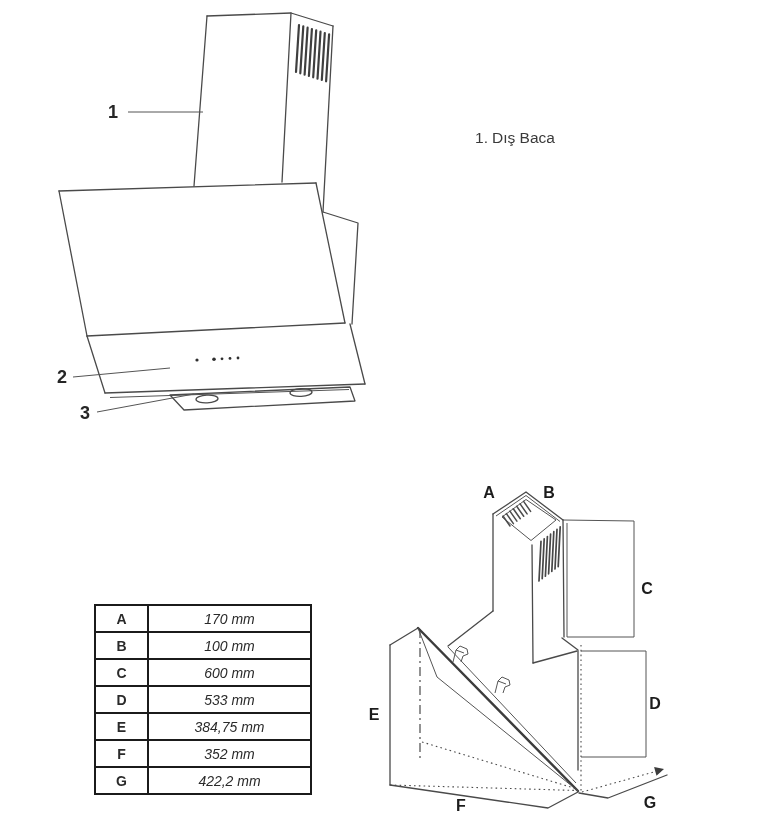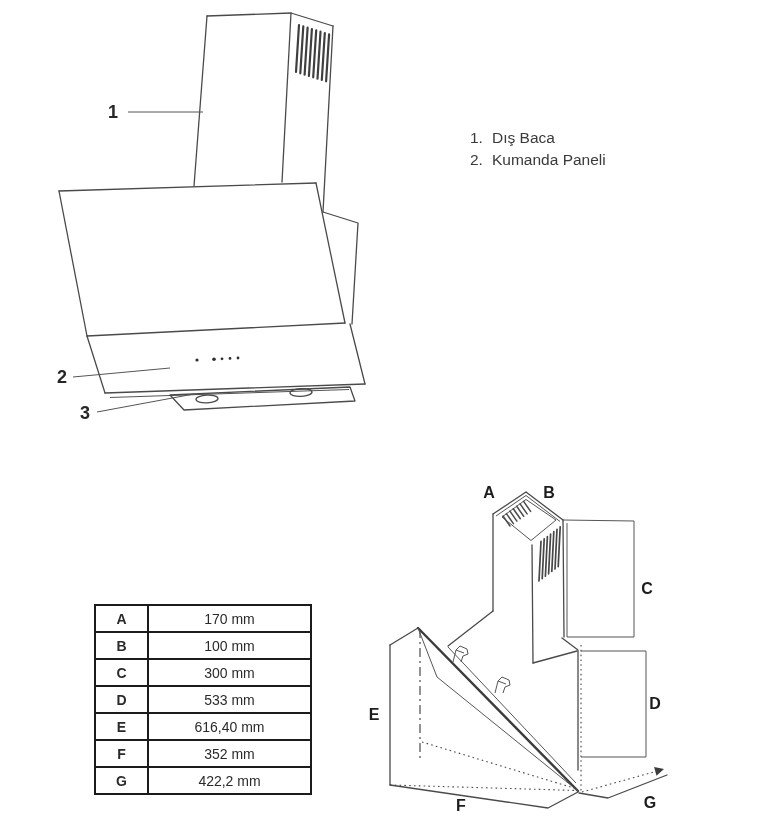--- a/index.html
+++ b/index.html
@@ -2,33 +2,33 @@
 <html><head>
 <meta charset="utf-8">
 <style>
   html,body{margin:0;padding:0;}
   body{
     width:765px;height:831px;position:relative;background:#ffffff;overflow:hidden;
     font-family:"Liberation Sans","DejaVu Sans",sans-serif;color:#2e2e2e;
   }
   .abs{position:absolute;}
   
-  .parts-list{left:470px;top:127px;}
+  .parts-list{left:470px;top:127px;text-align:right;}
   .part-item{font-size:15.5px;line-height:22.4px;color:#3a3a3a;white-space:nowrap;}
   .part-num{display:inline-block;min-width:18px;color:#3a3a3a;}
   .part-label{margin-left:4px;}
   
   .dims-table-wrap{left:94px;top:604px;}
   table.dims{border-collapse:collapse;background:#fff;}
   table.dims td{
     border:2px solid #1b1b1b;height:25px;text-align:center;vertical-align:middle;
     font-size:14px;color:#2a2a2a;padding:0;
   }
   td.dim-letter{width:51px;font-weight:bold;font-size:14.5px;color:#111;}
-  td.dim-value{width:161px;}
+  td.dim-value{width:161px;font-style:italic;}
   
   svg{display:block;}
   .ln{fill:none;stroke:#4a4a4a;stroke-width:1.3;stroke-linejoin:round;stroke-linecap:round;}
   .ln-thin{fill:none;stroke:#555;stroke-width:1;stroke-linejoin:round;}
   .ln-thick{fill:none;stroke:#3c3c3c;stroke-width:2.4;stroke-linecap:round;}
   .slat{fill:none;stroke:#3f3f3f;stroke-width:2.2;stroke-linecap:round;}
   .slat2{fill:none;stroke:#474747;stroke-width:1.7;stroke-linecap:round;}
   .hatch{fill:none;stroke:#4c4c4c;stroke-width:1.5;stroke-linecap:round;}
   .dot5{fill:#2f2f2f;stroke:none;}
   .dotted{fill:none;stroke:#4a4a4a;stroke-width:1.1;stroke-dasharray:1.6 3.2;}
@@ -99,47 +99,44 @@
   <g>
     <path class="ln-thin" d="M97,412 L194,394"></path>
     <text class="callout-txt" x="85" y="419" text-anchor="middle">3</text>
   </g>
 </svg>
 
 <div class="abs parts-list">
   <div class="part-item">
     <span class="part-num">1.</span><span class="part-label">Dış Baca</span>
   </div>
-  <div class="part-item">
-    <span class="part-num">2.</span><span class="part-label">Kumanda Paneli</span>
-  </div>
 </div>
 
 <div class="abs dims-table-wrap">
   <table class="dims">
     <tbody>
       <tr>
         <td class="dim-letter">A</td>
         <td class="dim-value">170 mm</td>
       </tr>
       <tr>
         <td class="dim-letter">B</td>
         <td class="dim-value">100 mm</td>
       </tr>
       <tr>
         <td class="dim-letter">C</td>
-        <td class="dim-value">300 mm</td>
+        <td class="dim-value">600 mm</td>
       </tr>
       <tr>
         <td class="dim-letter">D</td>
         <td class="dim-value">533 mm</td>
       </tr>
       <tr>
         <td class="dim-letter">E</td>
-        <td class="dim-value">616,40 mm</td>
+        <td class="dim-value">384,75 mm</td>
       </tr>
       <tr>
         <td class="dim-letter">F</td>
         <td class="dim-value">352 mm</td>
       </tr>
       <tr>
         <td class="dim-letter">G</td>
         <td class="dim-value">422,2 mm</td>
       </tr>
     </tbody>

